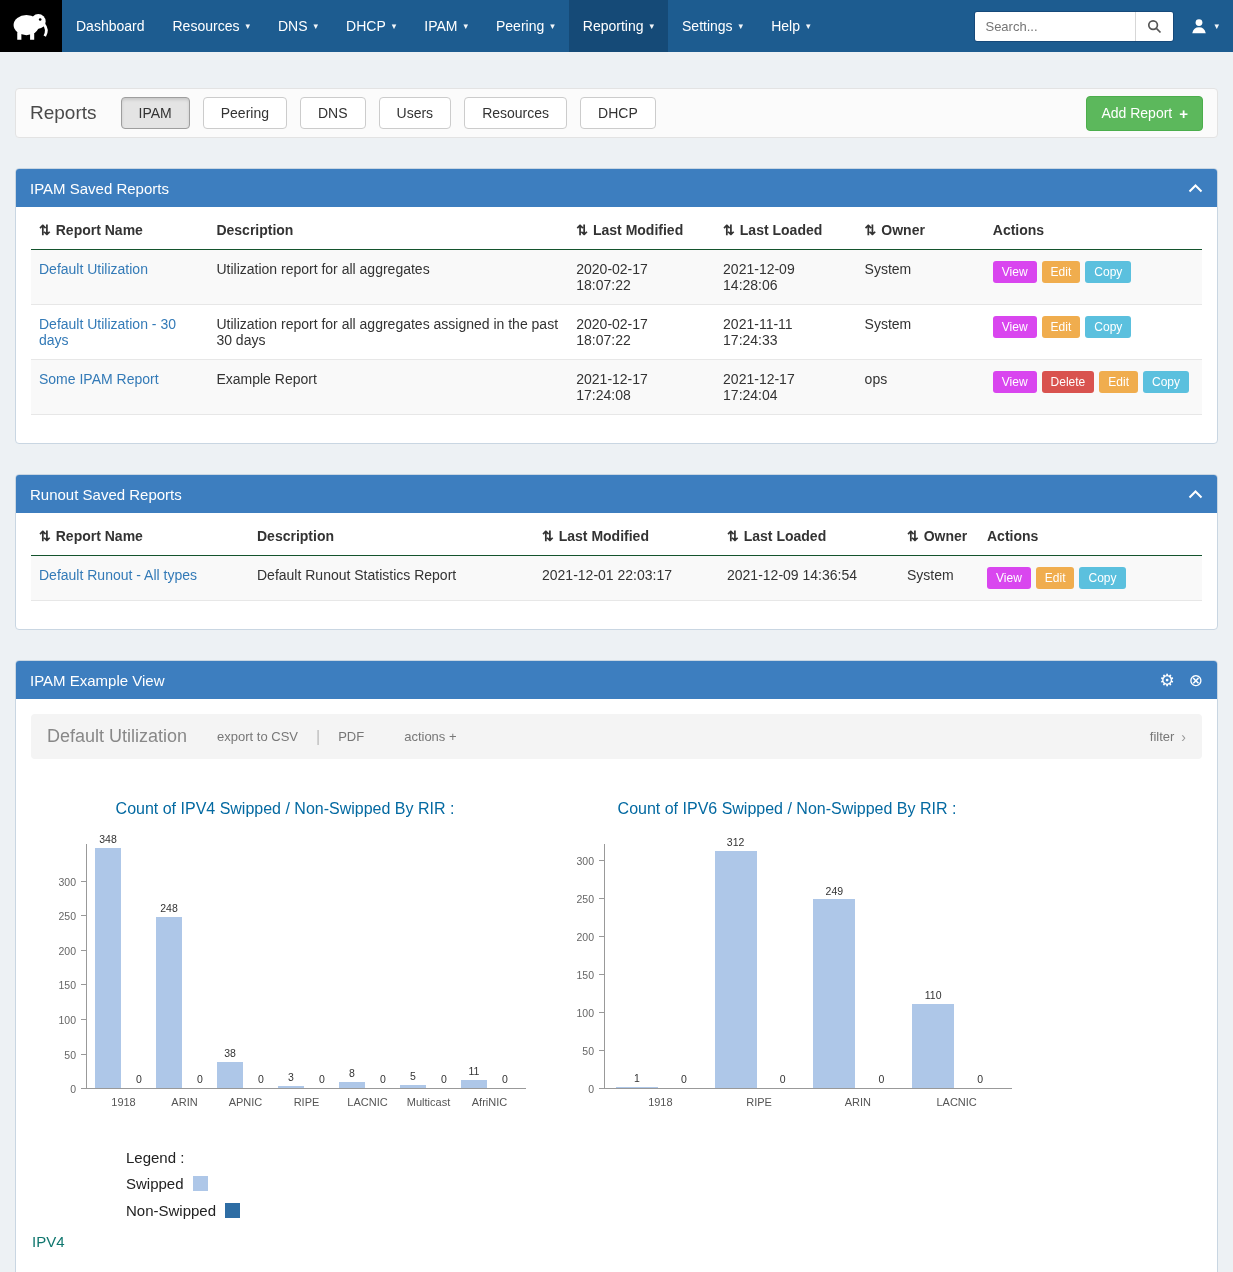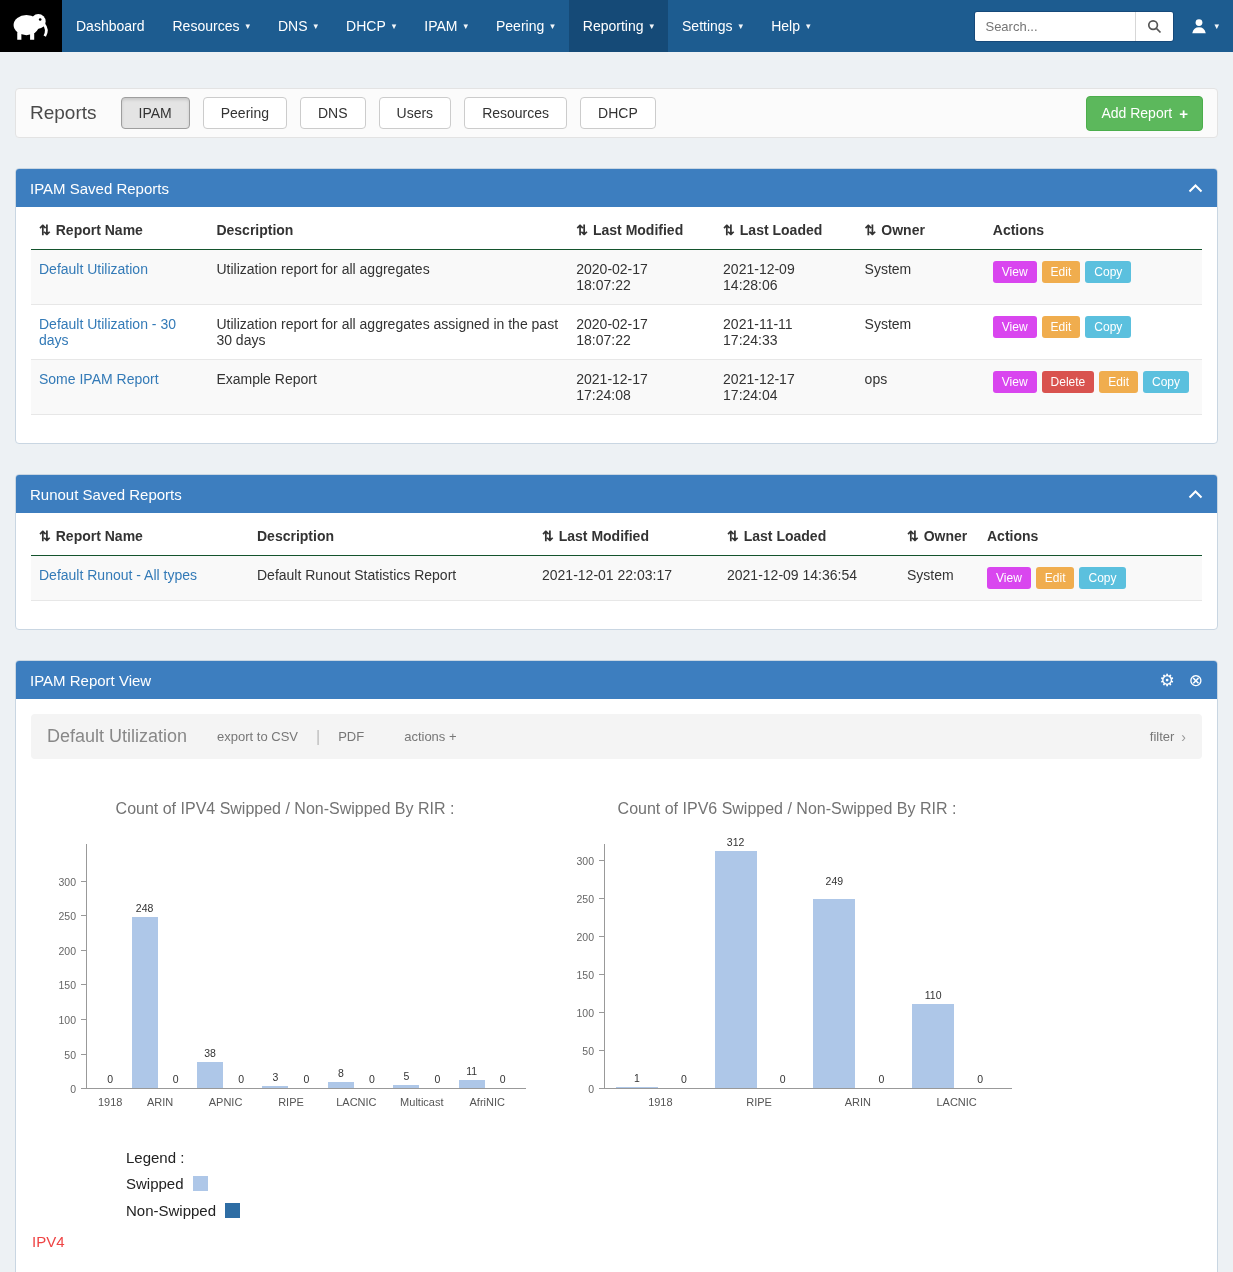--- a/index.html
+++ b/index.html
@@ -68,40 +68,40 @@
   .rv-link{font-size:13px;color:#777;cursor:pointer;margin-right:18px}
   .rv-sep{color:#bbb;margin-right:18px}
   .rv-actions{margin-left:22px}
   .rv-filter{margin-left:auto;font-size:13px;color:#777;cursor:pointer;display:flex;align-items:center}
   .rv-filter .chev{margin-left:7px;color:#999;font-size:14px}
 
   
   .charts{display:flex;padding:26px 10px 0 28px}
   .chart1{width:482px}
   .chart2{width:450px;margin-left:36px}
-  .chart-title{text-align:center;font-size:16px;color:#737373}
+  .chart-title{text-align:center;font-size:16px;color:#0369a1}
   .chart-body{display:flex;margin-top:26px;padding-bottom:26px}
   .y-axis{position:relative;width:42px;height:245px;flex:none}
   .ytick-label{position:absolute;right:10px;font-size:10.5px;color:#666}
   .ytick-mark{position:absolute;right:0;width:5px;height:1px;background:#999}
   .plot{position:relative;height:245px;flex:1;border-left:1px solid #999;border-bottom:1px solid #999;display:flex;justify-content:space-around;align-items:flex-end;padding:0 6px}
   .bar-group{position:relative;display:flex;gap:5px;height:100%;align-items:flex-end}
   .bar-slot{position:relative;height:100%;width:var(--bw,26px);display:flex;align-items:flex-end;justify-content:center}
   .chart1 .bar-slot{--bw:26px}
   .chart2 .bar-slot{--bw:42px}
   .bar{width:100%}
   .bar-label{position:absolute;left:50%;transform:translateX(-50%);font-size:10.5px;color:#333;white-space:nowrap}
   .cat-label{position:absolute;bottom:-20px;left:50%;transform:translateX(-50%);font-size:11px;color:#555;white-space:nowrap}
 
   
   .legend{margin:34px 0 0 110px}
   .legend-title{font-size:15px;color:#222;margin-bottom:9px}
   .legend-row{display:flex;align-items:center;margin-bottom:10px;font-size:15px;color:#222}
   .legend-swatch{width:15px;height:15px;margin-left:9px;display:inline-block}
-  .section-label{margin:14px 0 24px 16px;font-size:15px;color:#ef4444}
+  .section-label{margin:14px 0 24px 16px;font-size:15px;color:#0f766e}
 </style>
 </head>
 <body>
 
 <header class="navbar">
   <div class="logo">
     <svg width="44" height="32" viewBox="0 0 48 34">
       <ellipse cx="19" cy="16" rx="14" ry="11" fill="#fff"></ellipse>
       <circle cx="32" cy="12" r="8" fill="#fff"></circle>
       <path d="M38 15 q5 6 1 13" stroke="#fff" stroke-width="3" fill="none"></path>
@@ -274,21 +274,21 @@
             <td>System</td>
             <td class="actions"><span class="btn btn-view">View</span><span class="btn btn-edit">Edit</span><span class="btn btn-copy">Copy</span></td>
           </tr>
         </tbody>
     </table>
   </div>
 </section>
 
 <section class="panel report-view">
   <div class="panel-header">
-    <span>IPAM Report View</span>
+    <span>IPAM Example View</span>
     <span class="hdr-icons">
       <span class="hdr-icon">⚙</span>
       <span class="hdr-icon">⊗</span>
     </span>
   </div>
 
   <div class="rv-toolbar">
     <span class="rv-name">Default Utilization</span>
     <span class="rv-link">export to CSV</span>
     <span class="rv-sep">|</span>
@@ -316,20 +316,24 @@
             <span class="ytick-label" style="bottom: 132.028px;">200</span>
             <span class="ytick-mark" style="bottom: 138.028px;"></span>
             <span class="ytick-label" style="bottom: 166.535px;">250</span>
             <span class="ytick-mark" style="bottom: 172.535px;"></span>
             <span class="ytick-label" style="bottom: 201.042px;">300</span>
             <span class="ytick-mark" style="bottom: 207.042px;"></span>
           </div>
         <div class="plot">
             <div class="bar-group">
               <div class="bar-slot">
+                <span class="bar-label" style="bottom: 243.169px;">348</span>
+                <div class="bar" style="height: 240.169px; background: rgb(174, 199, 232);"></div>
+              </div>
+              <div class="bar-slot">
                 <span class="bar-label" style="bottom: 3px;">0</span>
                 <div class="bar" style="height: 0px; background: rgb(46, 109, 164);"></div>
               </div>
               <span class="cat-label">1918</span>
             </div>
             <div class="bar-group">
               <div class="bar-slot">
                 <span class="bar-label" style="bottom: 174.155px;">248</span>
                 <div class="bar" style="height: 171.155px; background: rgb(174, 199, 232);"></div>
               </div>
@@ -434,21 +438,21 @@
                 <div class="bar" style="height: 237.391px; background: rgb(174, 199, 232);"></div>
               </div>
               <div class="bar-slot">
                 <span class="bar-label" style="bottom: 3px;">0</span>
                 <div class="bar" style="height: 0px; background: rgb(46, 109, 164);"></div>
               </div>
               <span class="cat-label">RIPE</span>
             </div>
             <div class="bar-group">
               <div class="bar-slot">
-                <span class="bar-label" style="bottom: 201px;">249</span>
+                <span class="bar-label" style="bottom: 191px;">249</span>
                 <div class="bar" style="height: 189.457px; background: rgb(174, 199, 232);"></div>
               </div>
               <div class="bar-slot">
                 <span class="bar-label" style="bottom: 3px;">0</span>
                 <div class="bar" style="height: 0px; background: rgb(46, 109, 164);"></div>
               </div>
               <span class="cat-label">ARIN</span>
             </div>
             <div class="bar-group">
               <div class="bar-slot">

